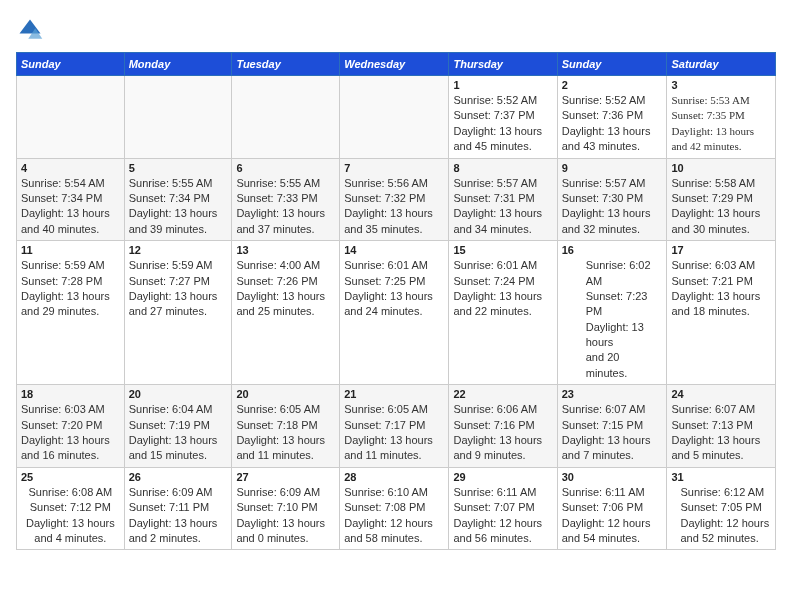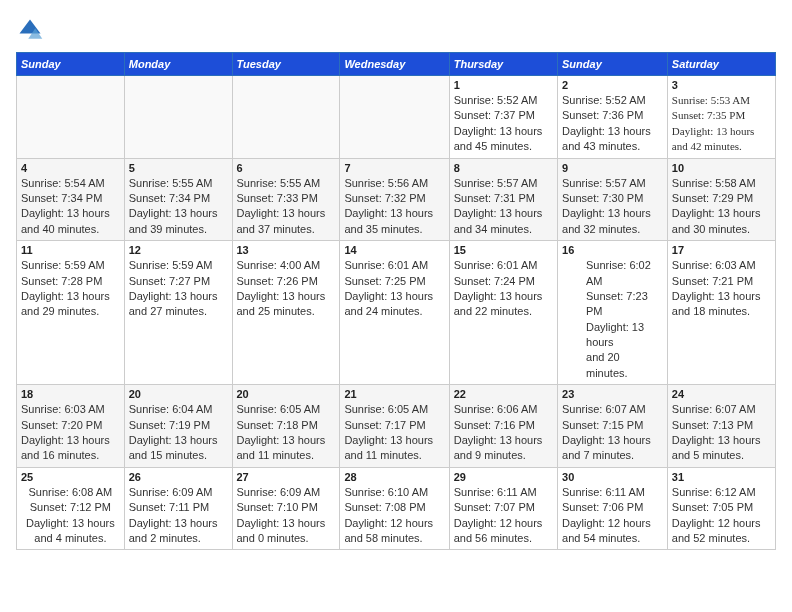--- a/index.html
+++ b/index.html
@@ -342,21 +342,21 @@
           </td>
           <td>
             <div class="day-num">30</div>
             <div class="day-info" style="white-space: pre-line;">Sunrise: 6:11 AM
 Sunset: 7:06 PM
 Daylight: 12 hours
 and 54 minutes.</div>
           </td>
           <td>
             <div class="day-num">31</div>
-            <div class="day-info" style="white-space: pre-line;">Sunrise: 6:12 AM
+            <div class="day-info" style="white-space: pre-line; margin-left: 9px;">Sunrise: 6:12 AM
 Sunset: 7:05 PM
 Daylight: 12 hours
 and 52 minutes.</div>
           </td>
         </tr>
       </tbody>
   </table>
 </div>
 
 </body></html>

